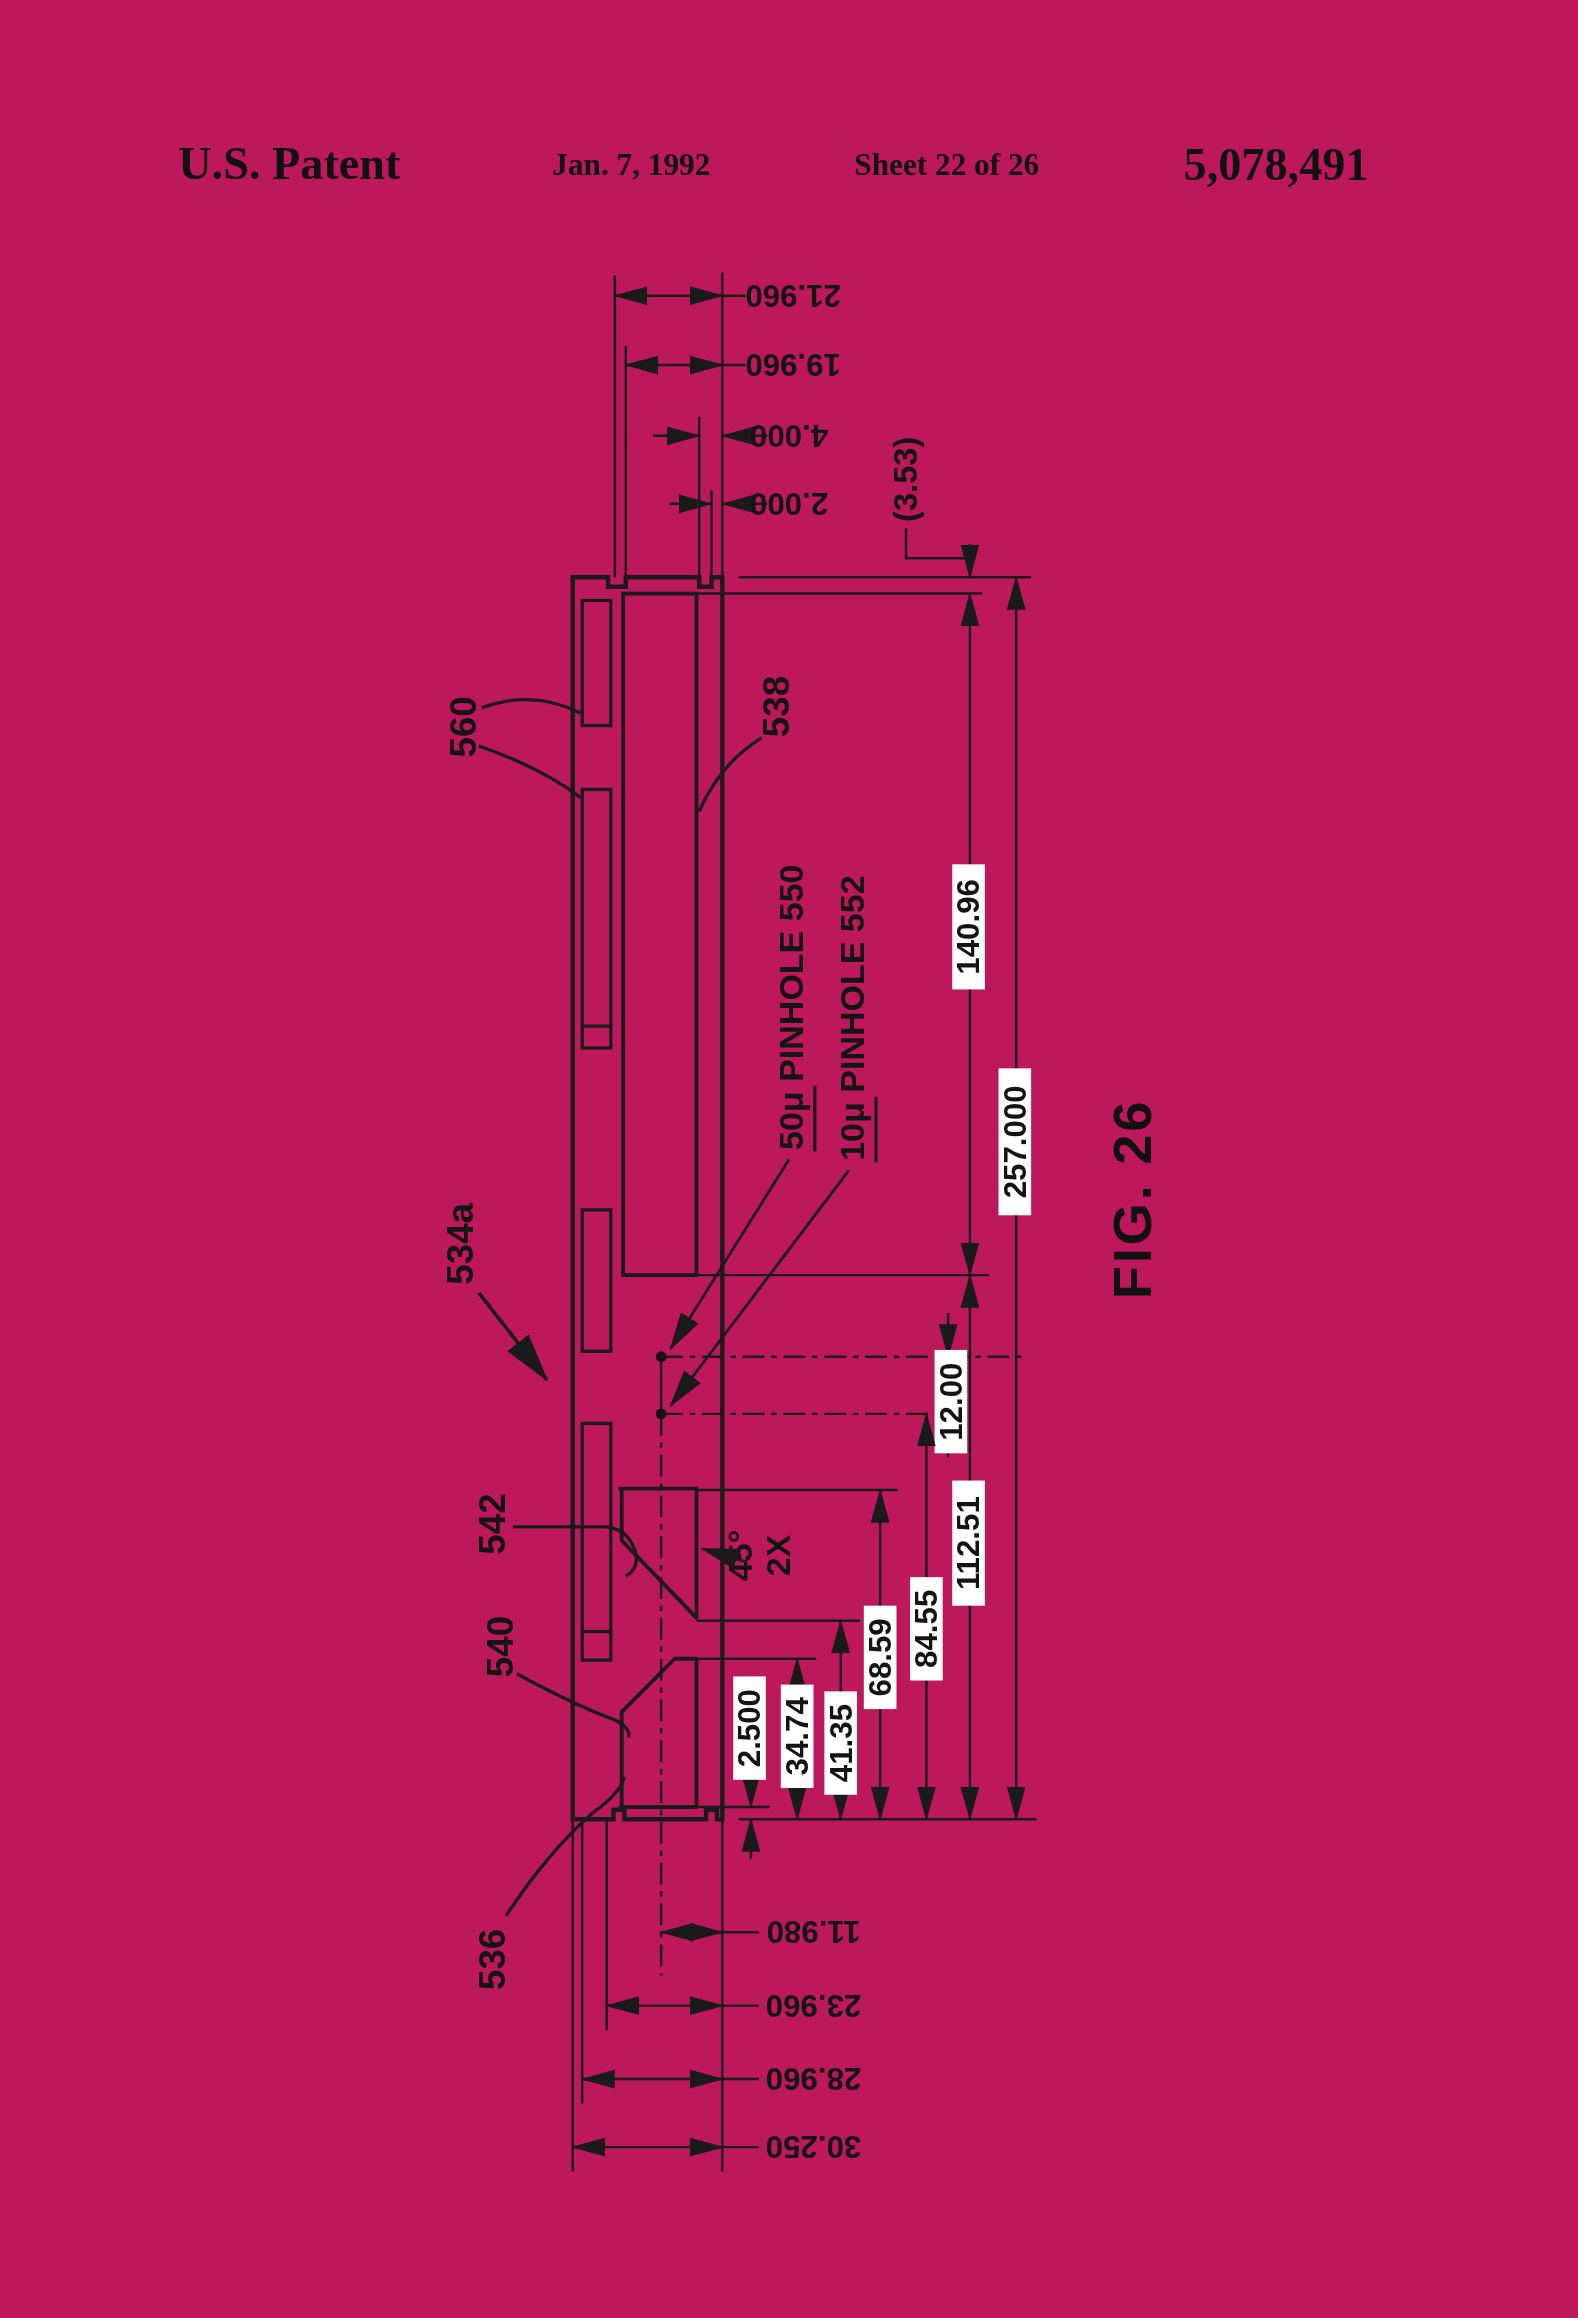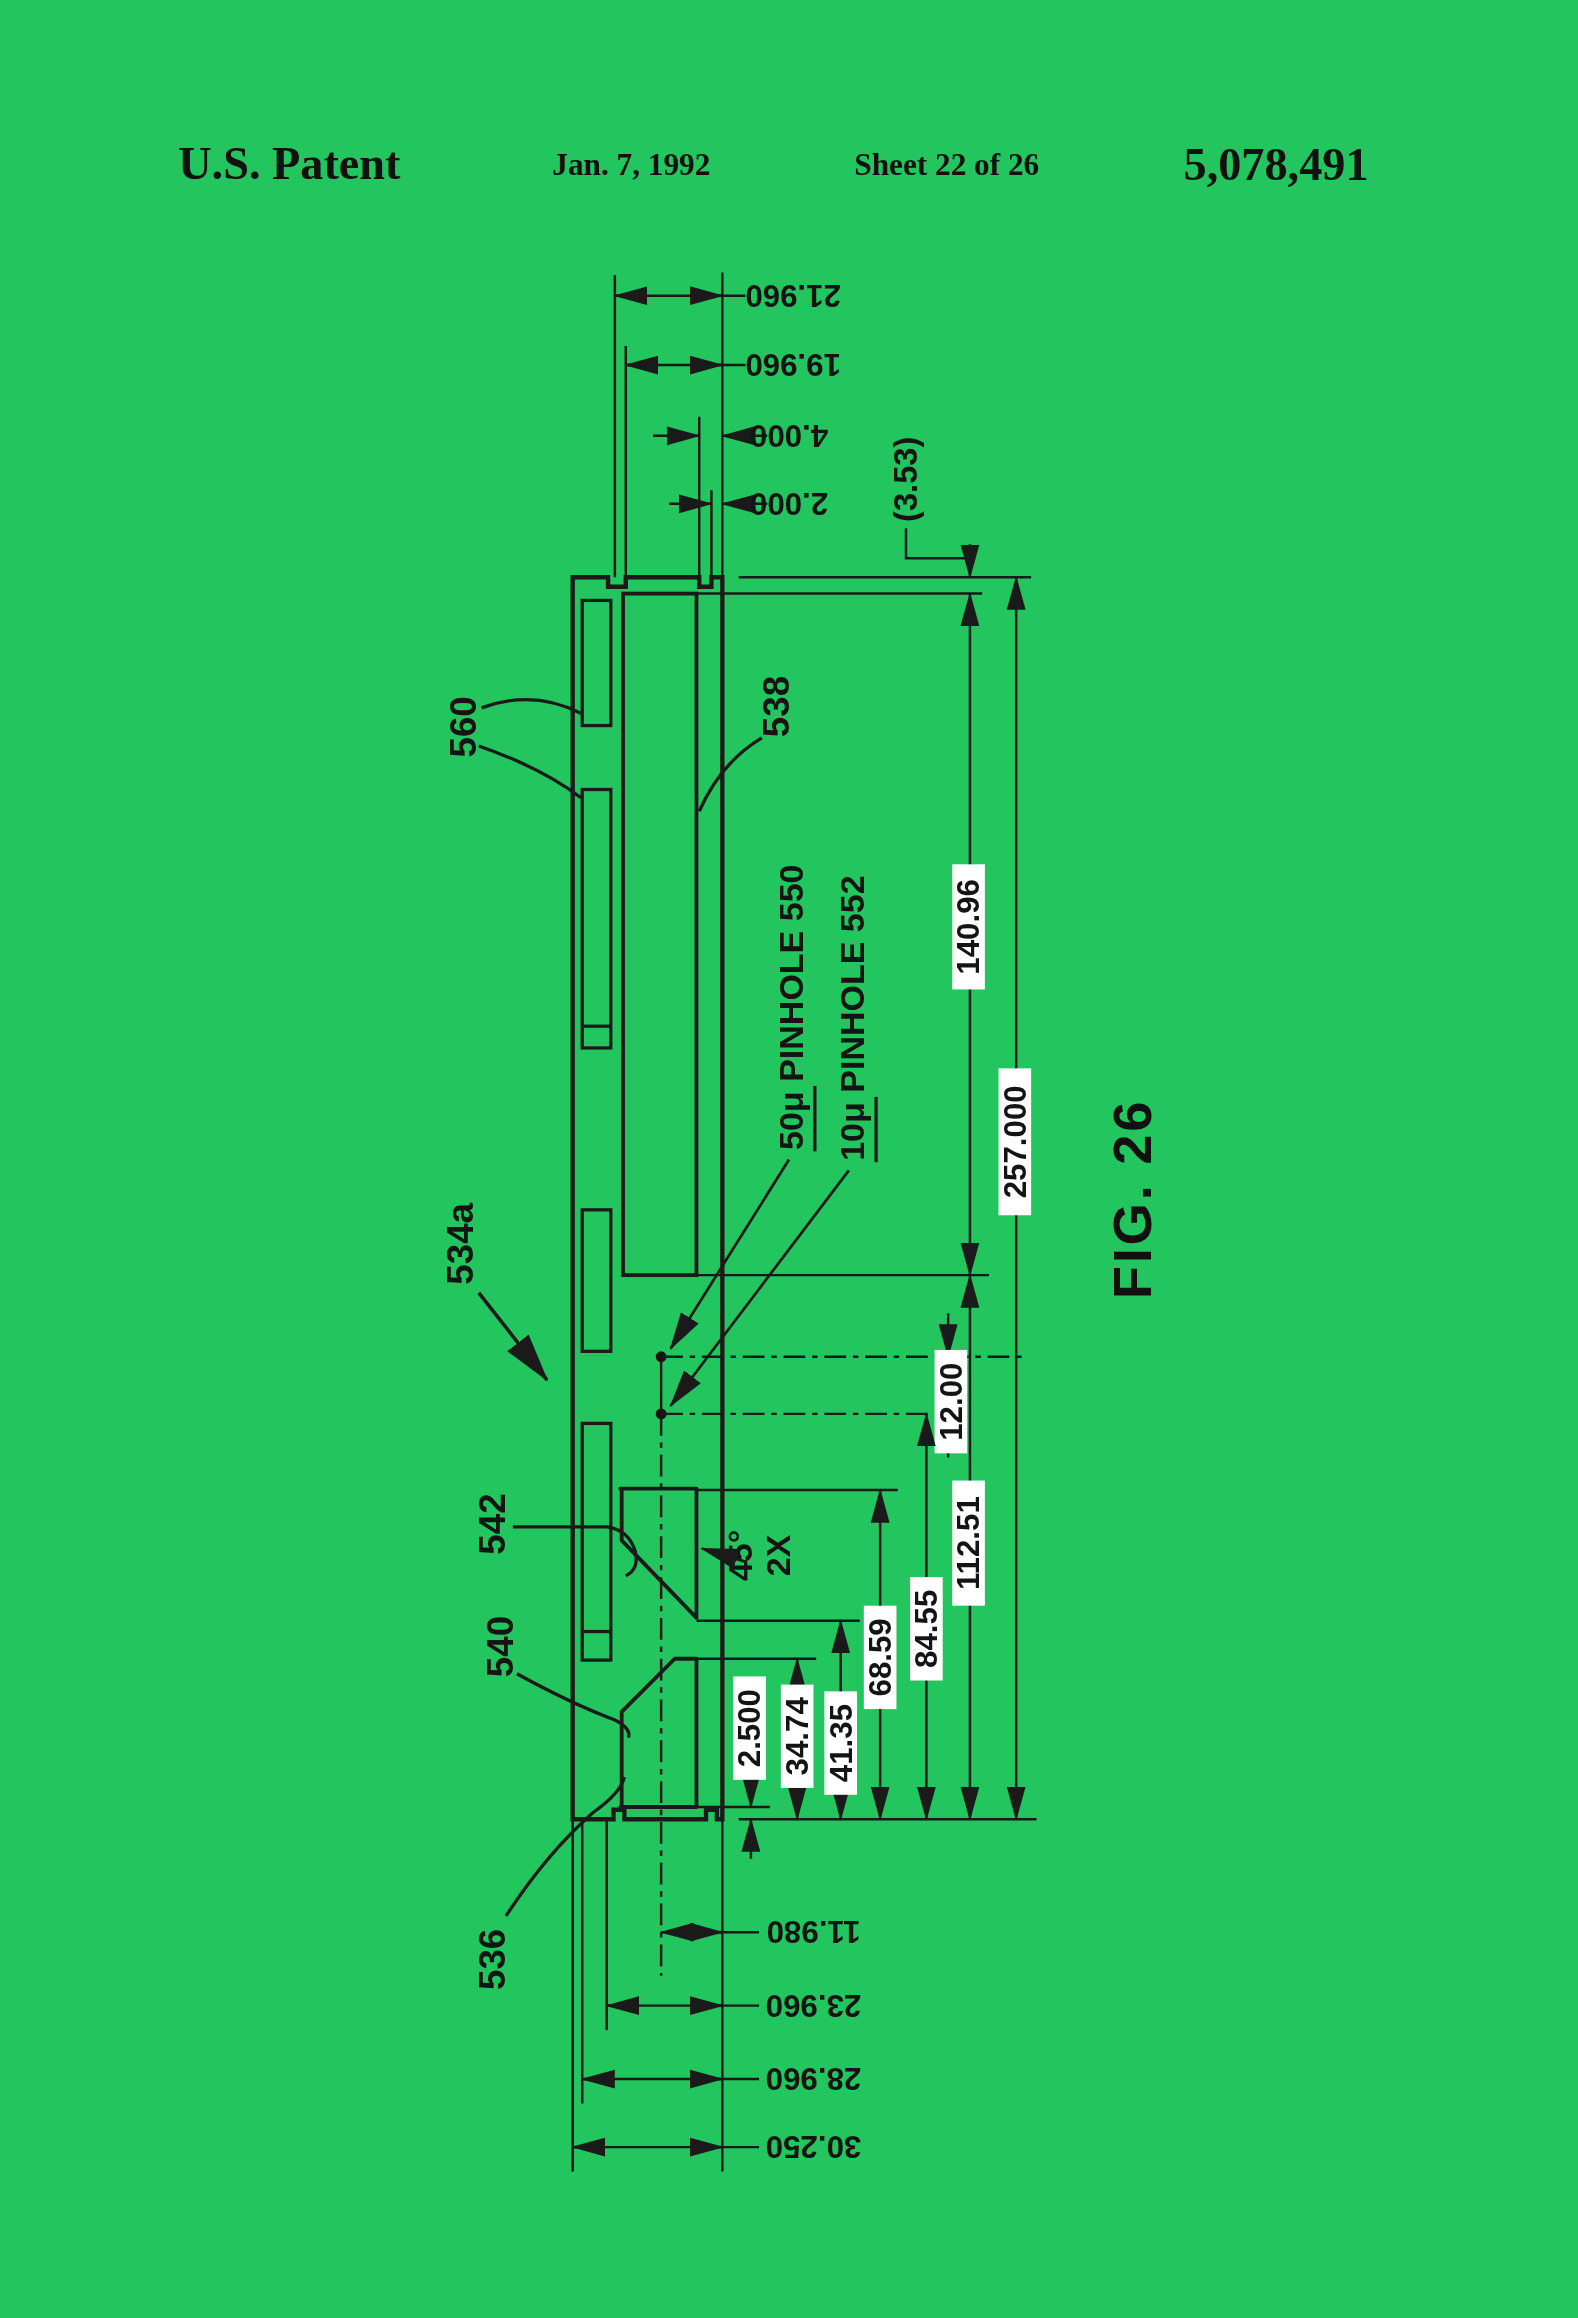--- a/index.html
+++ b/index.html
@@ -1,16 +1,16 @@
 <!DOCTYPE html>
 <html style="font-size:11px"><head>
 <meta charset="utf-8">
 <style>
   html,body{margin:0;padding:0;background:#ffffff;}
-  .page{width:1578px;height:2319px;background:#22c55e;position:relative;overflow:hidden;}
+  .page{width:1578px;height:2319px;background:#be185d;position:relative;overflow:hidden;}
   svg{display:block;}
   .hdr-serif{font-family:"Liberation Serif","DejaVu Serif",serif;font-weight:bold;fill:#111;}
   .draw-txt{font-family:"Liberation Sans","DejaVu Sans",sans-serif;font-weight:600;fill:#141414;}
   .fig-txt{font-family:"Liberation Sans","DejaVu Sans",sans-serif;font-weight:800;fill:#111;}
   .ln{stroke:#1a1a1a;fill:none;}
 </style>
 </head>
 <body>
 
 <div class="page">

